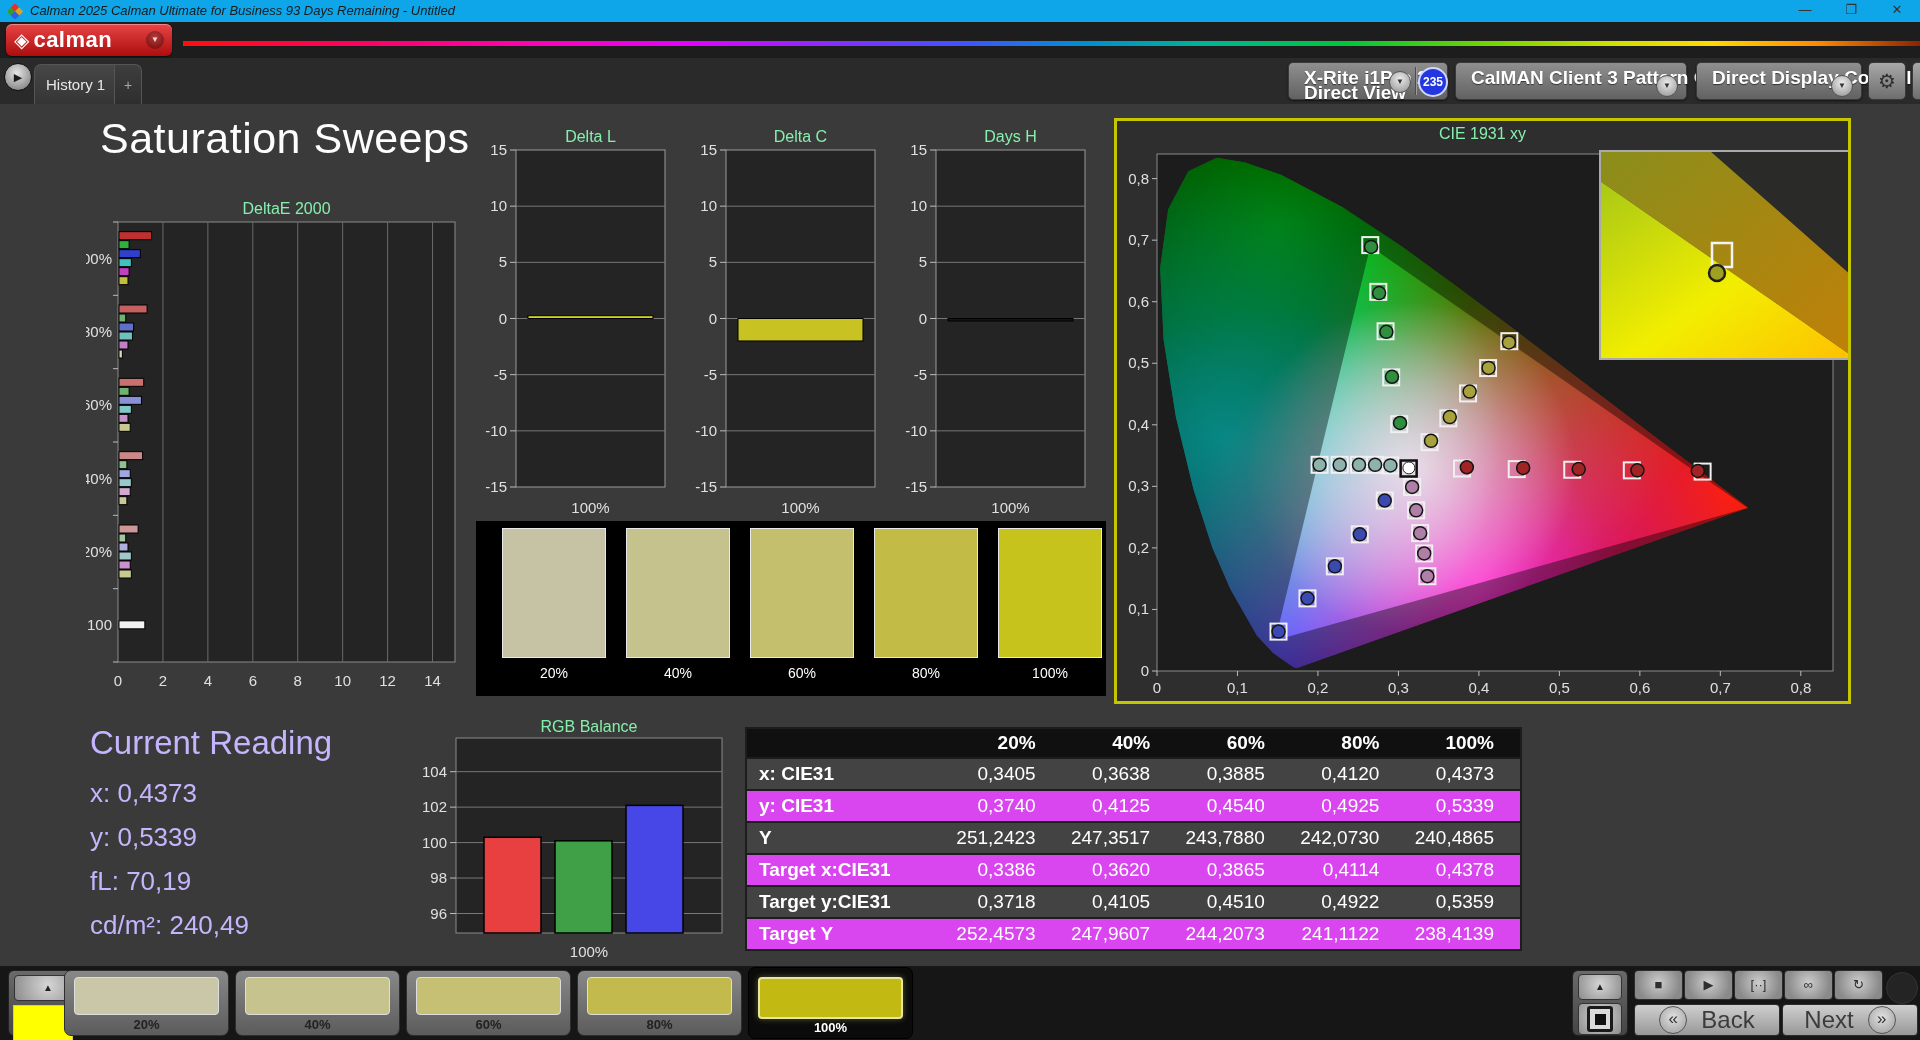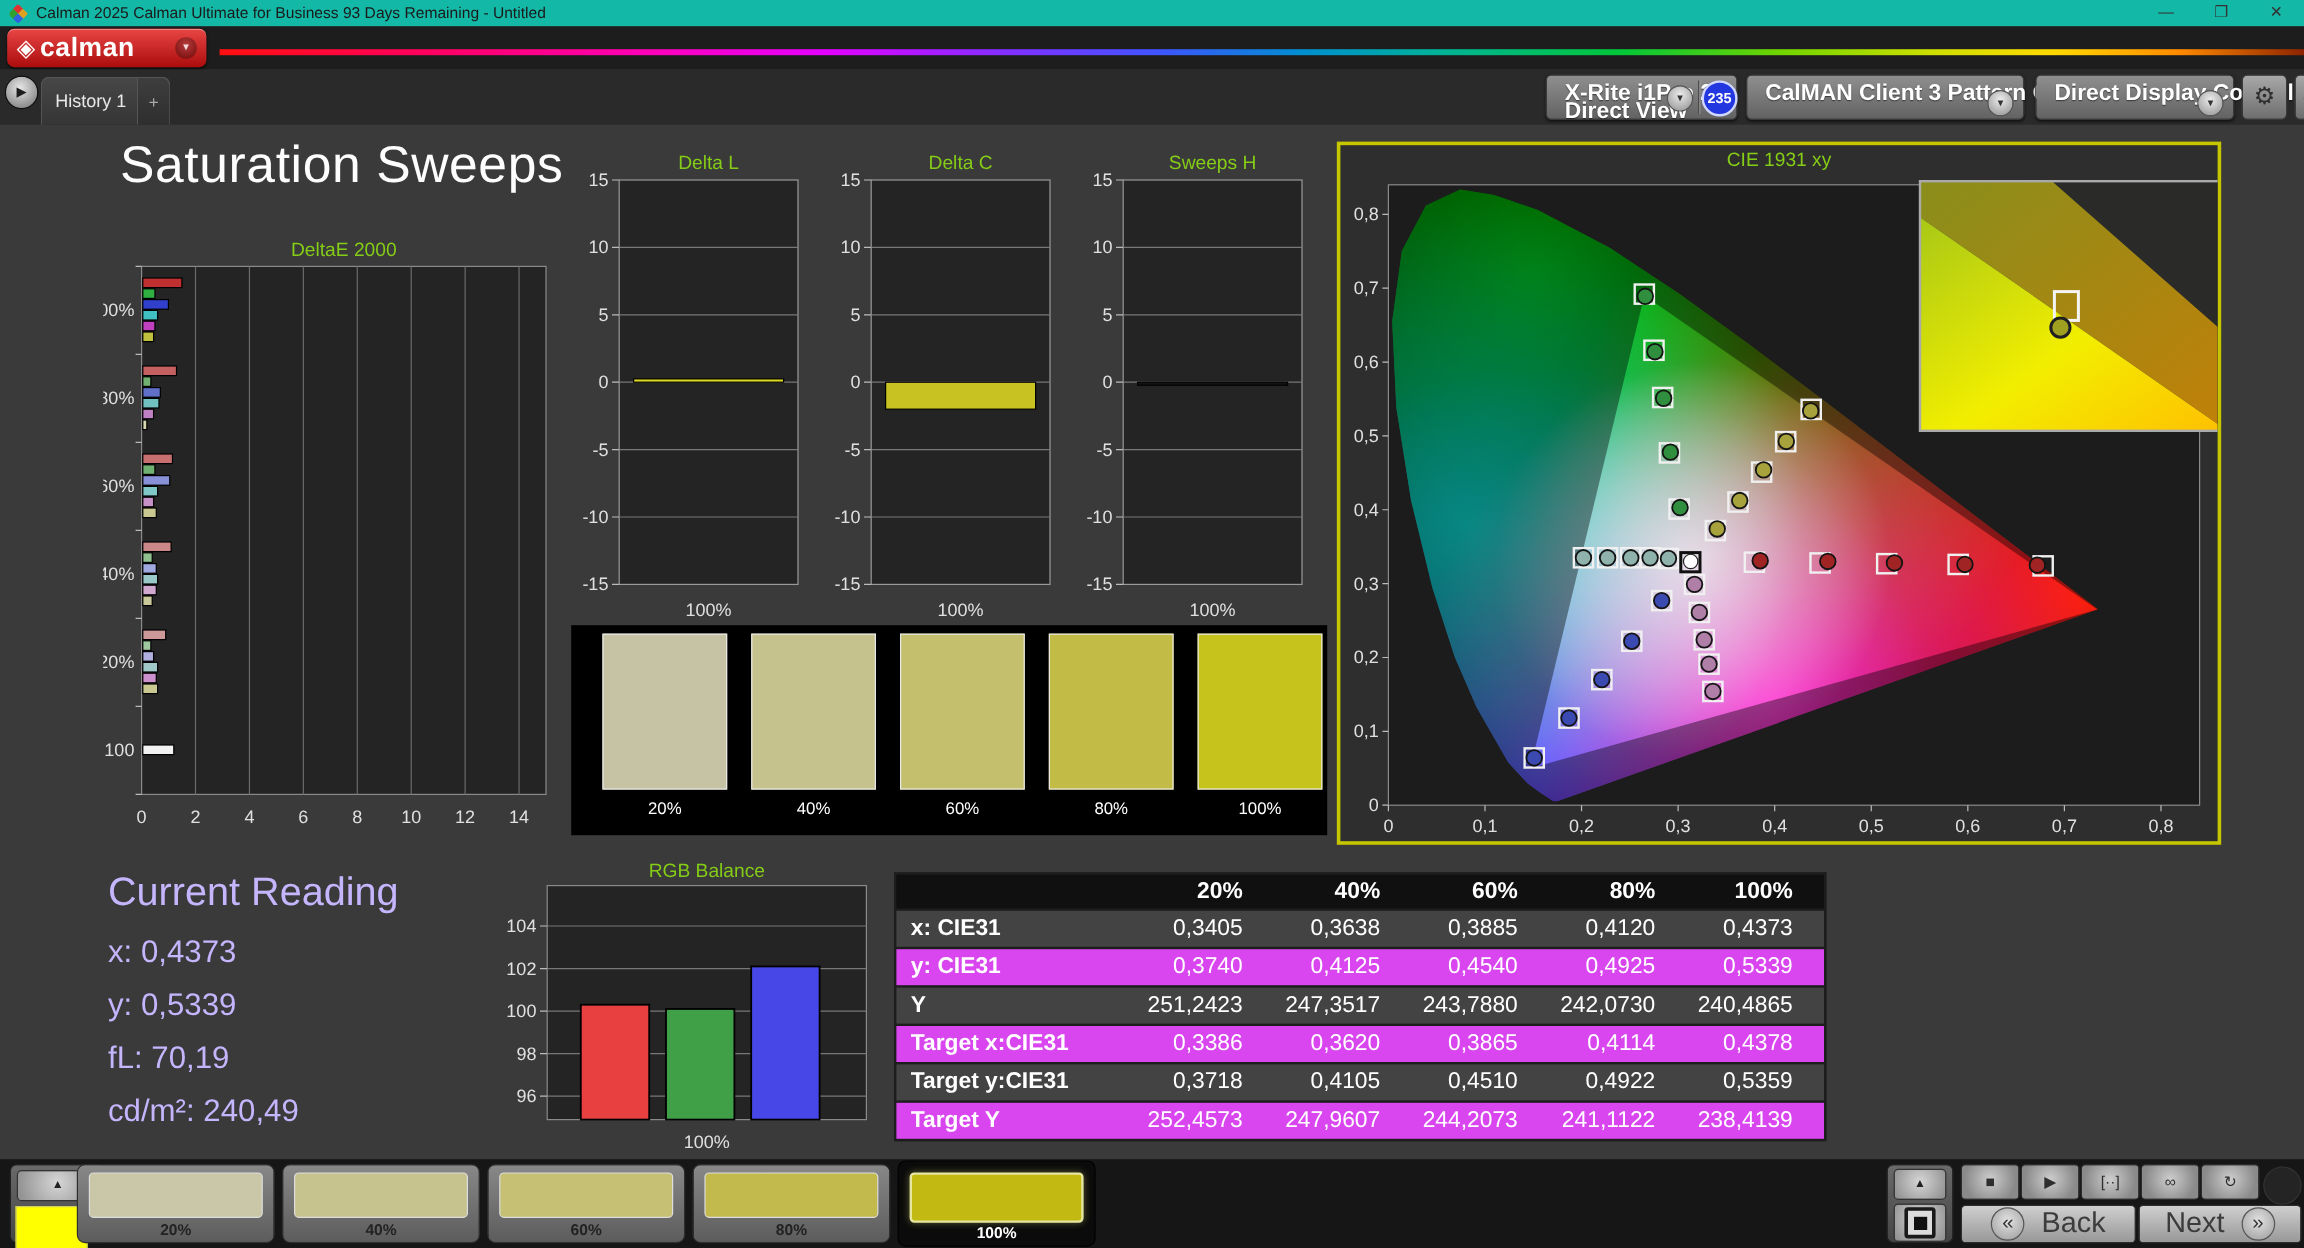--- a/index.html
+++ b/index.html
@@ -1,19 +1,19 @@
 <!DOCTYPE html>
 <html><head>
 <meta charset="utf-8">
 <style>
   html,body{margin:0;padding:0;width:1920px;height:1040px;overflow:hidden;background:#3a3a3a;
     font-family:"Liberation Sans","DejaVu Sans",sans-serif;-webkit-font-smoothing:antialiased;}
   .abs{position:absolute;}
   
-  #titlebar{left:0;top:0;width:1920px;height:22px;background:#14b8a6;color:#1a1a1a;font-size:13px;}
+  #titlebar{left:0;top:0;width:1920px;height:22px;background:#0ea5e9;color:#1a1a1a;font-size:13px;font-style:italic;}
   #titlebar .txt{position:absolute;left:30px;top:3px;}
   .winbtn{position:absolute;top:0;width:46px;height:22px;text-align:center;line-height:20px;color:#333;font-size:13px;cursor:default;}
   
   #toolbar{left:0;top:22px;width:1920px;height:36px;background:#1d1d1d;}
   #logo-btn{position:absolute;left:6px;top:2px;width:166px;height:32px;border-radius:6px;
     background:linear-gradient(#e84545,#ad0d0d);box-shadow:inset 0 1px 0 rgba(255,255,255,.35),0 1px 2px rgba(0,0,0,.6);
     display:flex;align-items:center;padding:0 8px;box-sizing:border-box;}
   #logo-btn .diamond{color:#fff;font-size:20px;margin-right:4px;}
   #logo-btn .word{color:#fff;font-size:22px;font-weight:bold;letter-spacing:.5px;}
   #logo-btn .dd{margin-left:auto;width:18px;height:18px;border-radius:50%;background:radial-gradient(circle at 50% 35%,#b63b3b,#700808);
@@ -38,21 +38,21 @@
   .ddcirc{position:absolute;width:20px;height:20px;border-radius:50%;background:radial-gradient(circle at 50% 35%,#ececec,#8f8f8f);
     border:1px solid #555;color:#333;font-size:8px;text-align:center;line-height:20px;}
   .devdiv{position:absolute;top:4px;bottom:4px;width:1px;background:#4c4c4c;box-shadow:1px 0 0 #9a9a9a;}
   #meter-badge{position:absolute;width:26px;height:26px;border-radius:50%;background:#2337e0;border:2px solid #cfd6ff;
     color:#fff;font-size:12px;font-weight:bold;text-align:center;line-height:26px;top:4px;}
   .toolbtn{position:absolute;top:4px;height:38px;border-radius:5px;background:linear-gradient(#a8a8a8,#6e6e6e);
     border:1px solid #3a3a3a;box-sizing:border-box;color:#2e2e2e;text-align:center;}
   
   #content{left:0;top:104px;width:1920px;height:862px;background:#3a3a3a;}
   #page-title{position:absolute;left:100px;top:10px;color:#fdfdfd;font-size:43px;letter-spacing:.5px;}
-  .chart-title{position:absolute;color:#84cc16;font-size:16px;text-align:center;}
+  .chart-title{position:absolute;color:#86efac;font-size:16px;text-align:center;}
   svg text{font-family:"Liberation Sans","DejaVu Sans",sans-serif;}
   
   #swatch-compare{position:absolute;left:476px;top:417px;width:630px;height:175px;background:#000;}
   .vlab{position:absolute;left:2px;color:#fff;font-size:13px;transform:rotate(-90deg);transform-origin:center;width:60px;text-align:center;}
   .cmp-swatch{position:absolute;top:7px;height:130px;border:1px solid #e8e8e8;box-sizing:border-box;}
   .cmp-label{position:absolute;top:144px;width:104px;text-align:center;color:#fff;font-size:14px;}
   
   #cie-panel{position:absolute;left:1114px;top:14px;width:731px;height:580px;background:#2e2e2e;border:3px solid #c6c600;}
   
   #data-table{position:absolute;left:745px;top:623px;width:773px;border:2px solid #1d1d1d;background:#1d1d1d;}
@@ -266,21 +266,21 @@
       <line x1="54" y1="252.66666666666666" x2="60" y2="252.66666666666666" stroke="#bbb"></line>
       <text x="51" y="257.66666666666663" font-size="15" fill="#e0e0e0" text-anchor="end">-5</text>
       <line x1="60" y1="308.8333333333333" x2="209" y2="308.8333333333333" stroke="#777"></line>
       <line x1="54" y1="308.8333333333333" x2="60" y2="308.8333333333333" stroke="#bbb"></line>
       <text x="51" y="313.8333333333333" font-size="15" fill="#e0e0e0" text-anchor="end">-10</text>
       <line x1="54" y1="365" x2="60" y2="365" stroke="#bbb"></line>
       <text x="51" y="370" font-size="15" fill="#e0e0e0" text-anchor="end">-15</text>
       <rect x="72" y="196.5" width="125" height="22.466666666666665" fill="#c8c222" stroke="#000"></rect>
       <text x="134.5" y="391" font-size="15" fill="#e0e0e0" text-anchor="middle">100%</text>
     </svg>
-  <div class="chart-title" style="left:936px;top:24px;width:149px">Sweeps H</div>
+  <div class="chart-title" style="left:936px;top:24px;width:149px">Days H</div>
   <svg id="delta_h-svg" class="abs" style="left:876px;top:18px" width="215" height="400">
       <rect x="60" y="28" width="149" height="337" fill="#242424" stroke="#999"></rect>
       <line x1="54" y1="28" x2="60" y2="28" stroke="#bbb"></line>
       <text x="51" y="33" font-size="15" fill="#e0e0e0" text-anchor="end">15</text>
       <line x1="60" y1="84.16666666666666" x2="209" y2="84.16666666666666" stroke="#777"></line>
       <line x1="54" y1="84.16666666666666" x2="60" y2="84.16666666666666" stroke="#bbb"></line>
       <text x="51" y="89.16666666666666" font-size="15" fill="#e0e0e0" text-anchor="end">10</text>
       <line x1="60" y1="140.33333333333331" x2="209" y2="140.33333333333331" stroke="#777"></line>
       <line x1="54" y1="140.33333333333331" x2="60" y2="140.33333333333331" stroke="#bbb"></line>
       <text x="51" y="145.33333333333331" font-size="15" fill="#e0e0e0" text-anchor="end">5</text>

